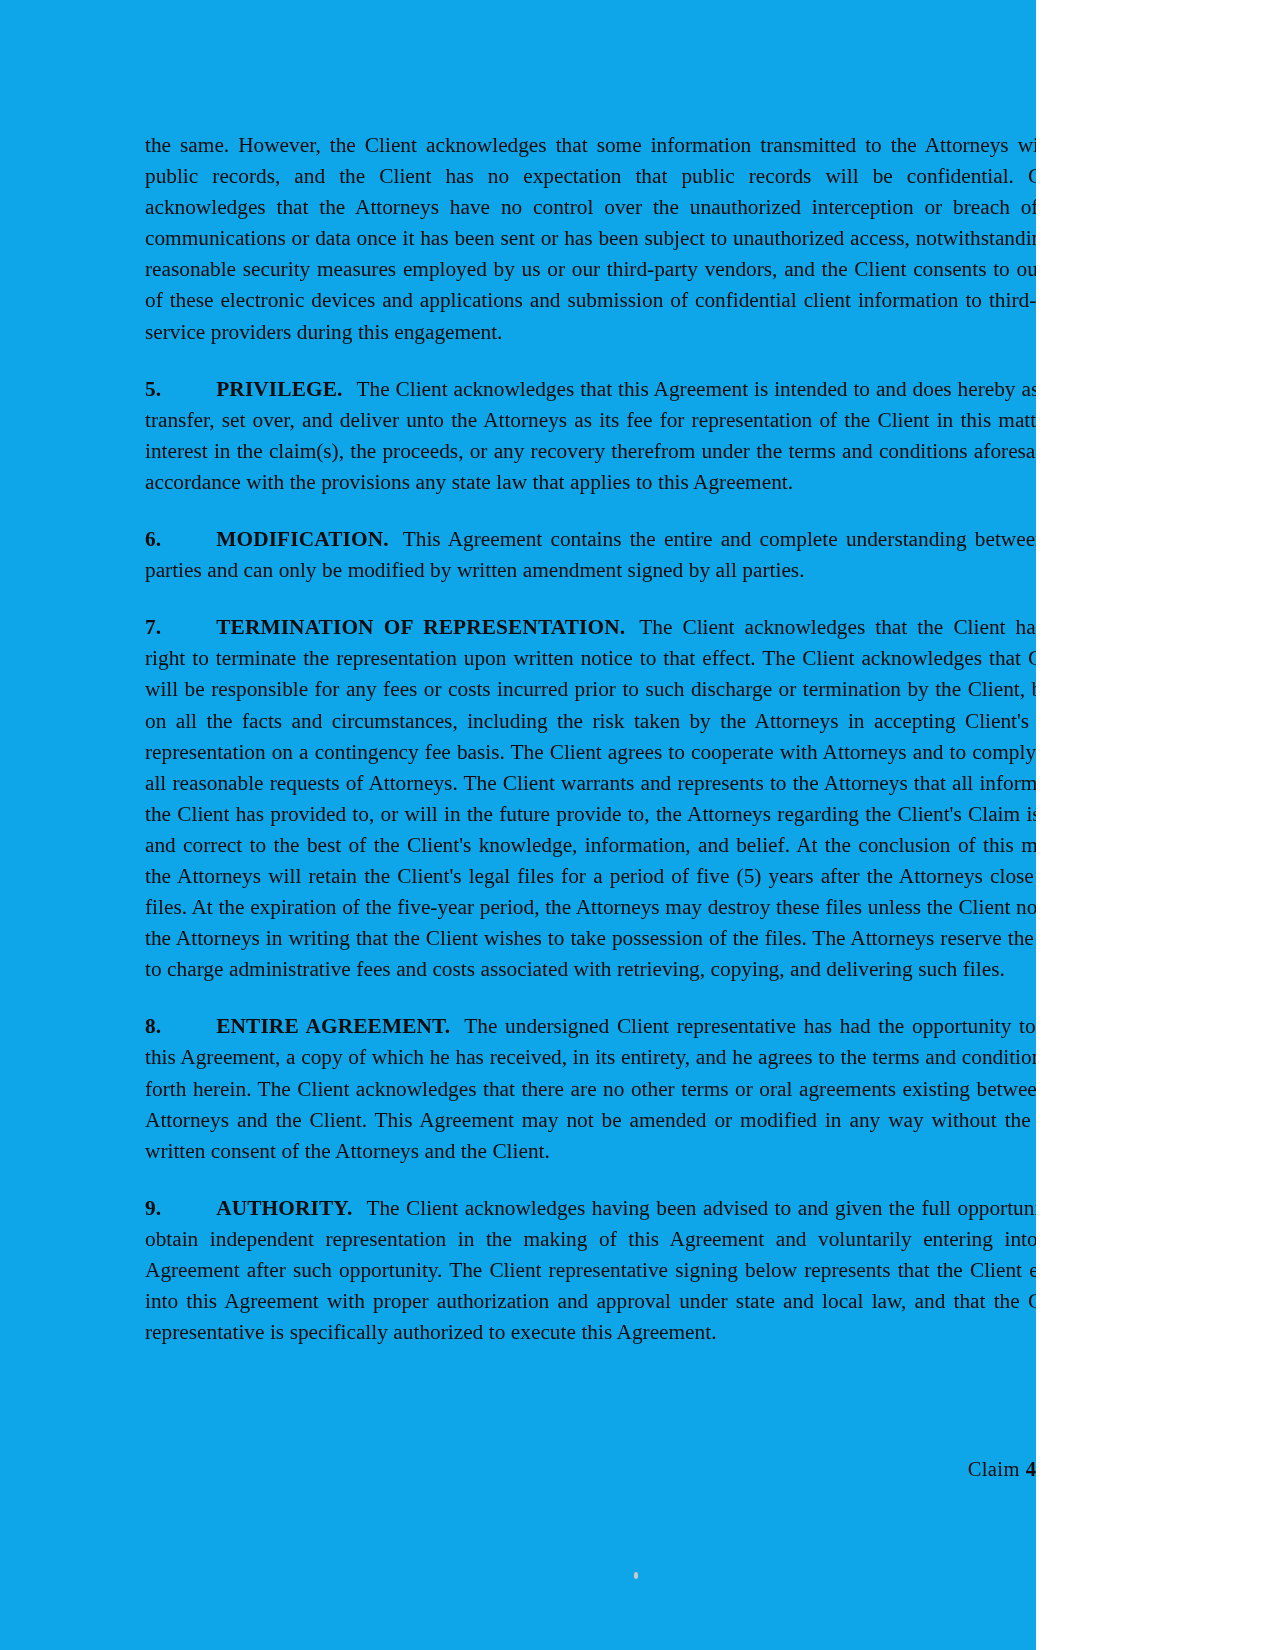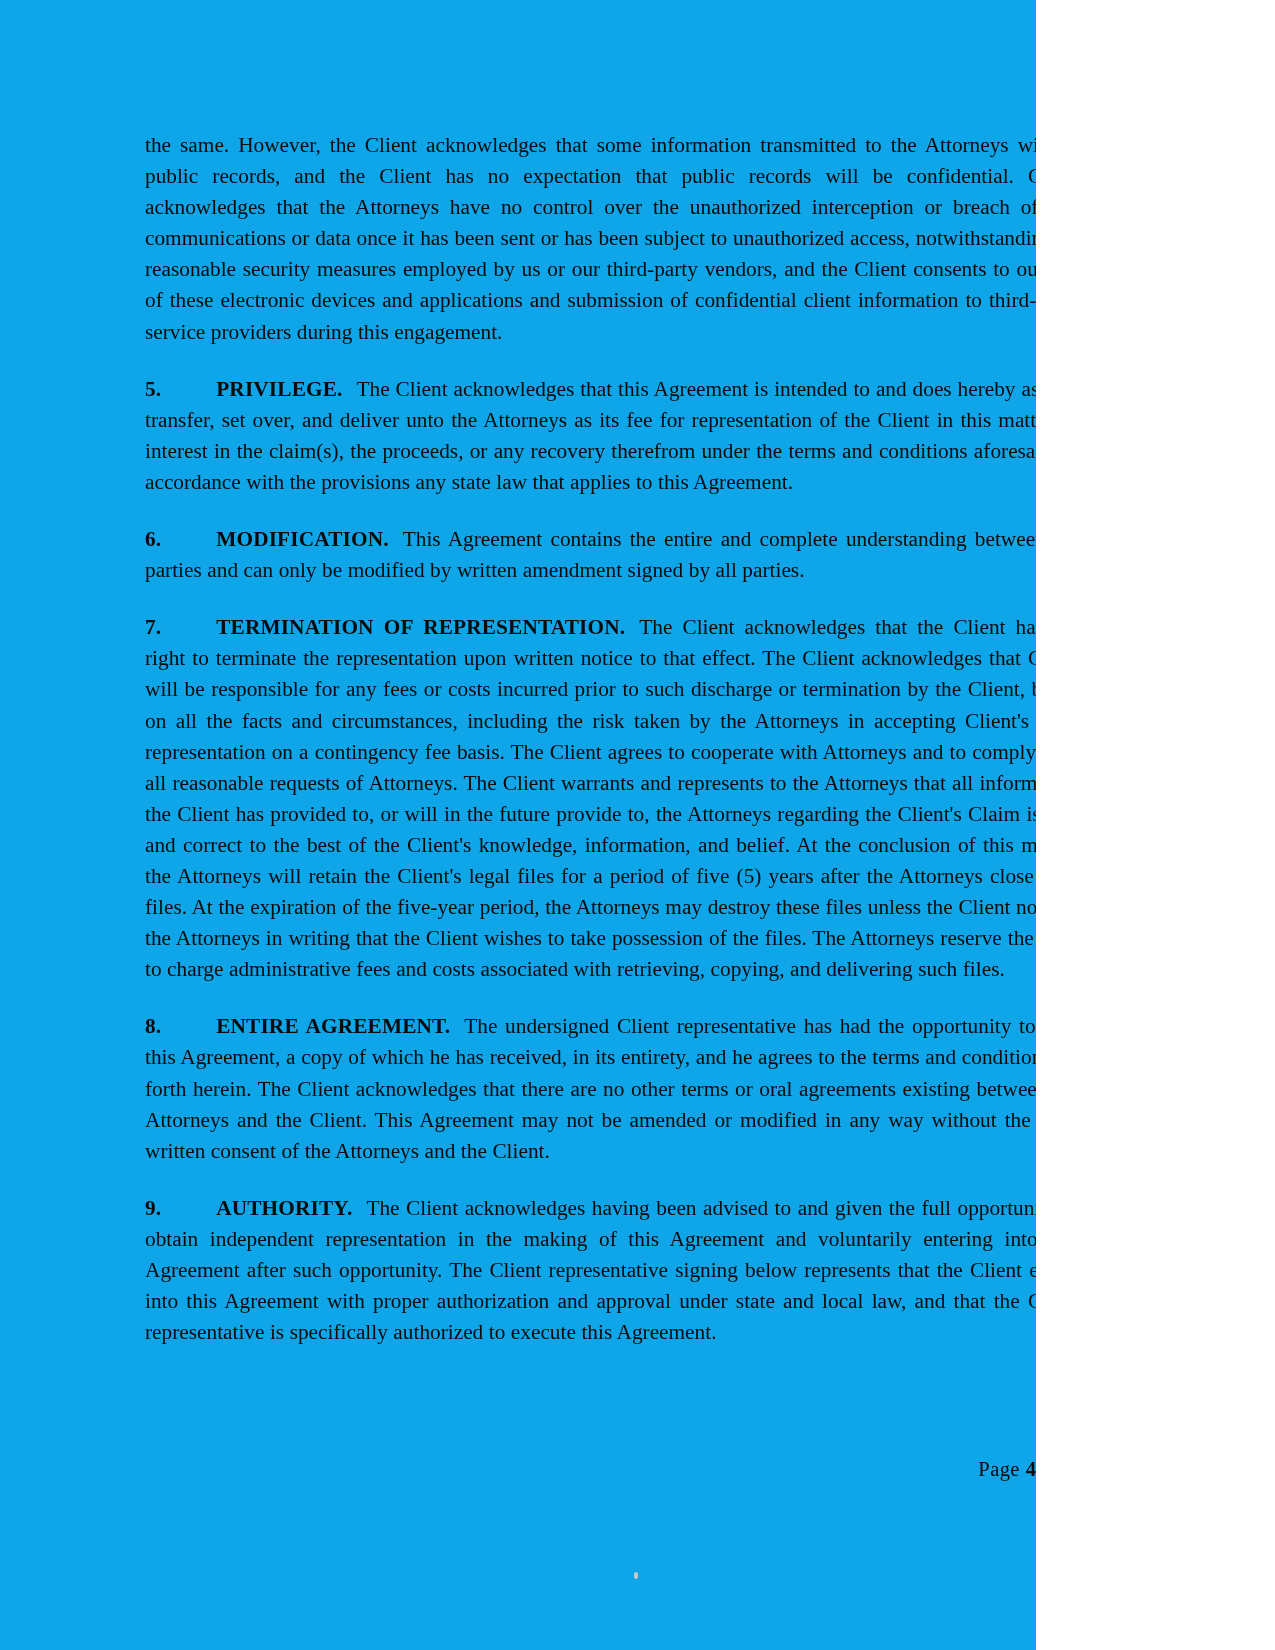--- a/index.html
+++ b/index.html
@@ -110,18 +110,18 @@
       <span class="num">8.</span><span class="gap"></span><span class="heading">ENTIRE AGREEMENT.</span><span class="lead-gap"></span><span>The undersigned Client representative has had the opportunity to read this Agreement, a copy of which he has received, in its entirety, and he agrees to the terms and conditions set forth herein. The Client acknowledges that there are no other terms or oral agreements existing between the Attorneys and the Client. This Agreement may not be amended or modified in any way without the prior written consent of the Attorneys and the Client.</span>
     </p>
 
     <p class="para">
       <span class="num">9.</span><span class="gap"></span><span class="heading">AUTHORITY.</span><span class="lead-gap"></span><span>The Client acknowledges having been advised to and given the full opportunity to obtain independent representation in the making of this Agreement and voluntarily entering into this Agreement after such opportunity.   The Client representative signing below represents that the Client enters into this Agreement with proper authorization and approval under state and local law, and that the Client representative is specifically authorized to execute this Agreement.</span>
     </p>
 
   </div>
 
   <div class="footer">
-    <span class="pg-label">Page</span><span class="pg-num">4</span><span class="pg-of">of</span><span class="pg-total">5</span>
+    <span class="pg-label">Claim</span><span class="pg-num">4</span><span class="pg-of">of</span><span class="pg-total">5</span>
   </div>
 
   <div class="speck"></div>
 
 </div>
 
 </body></html>

